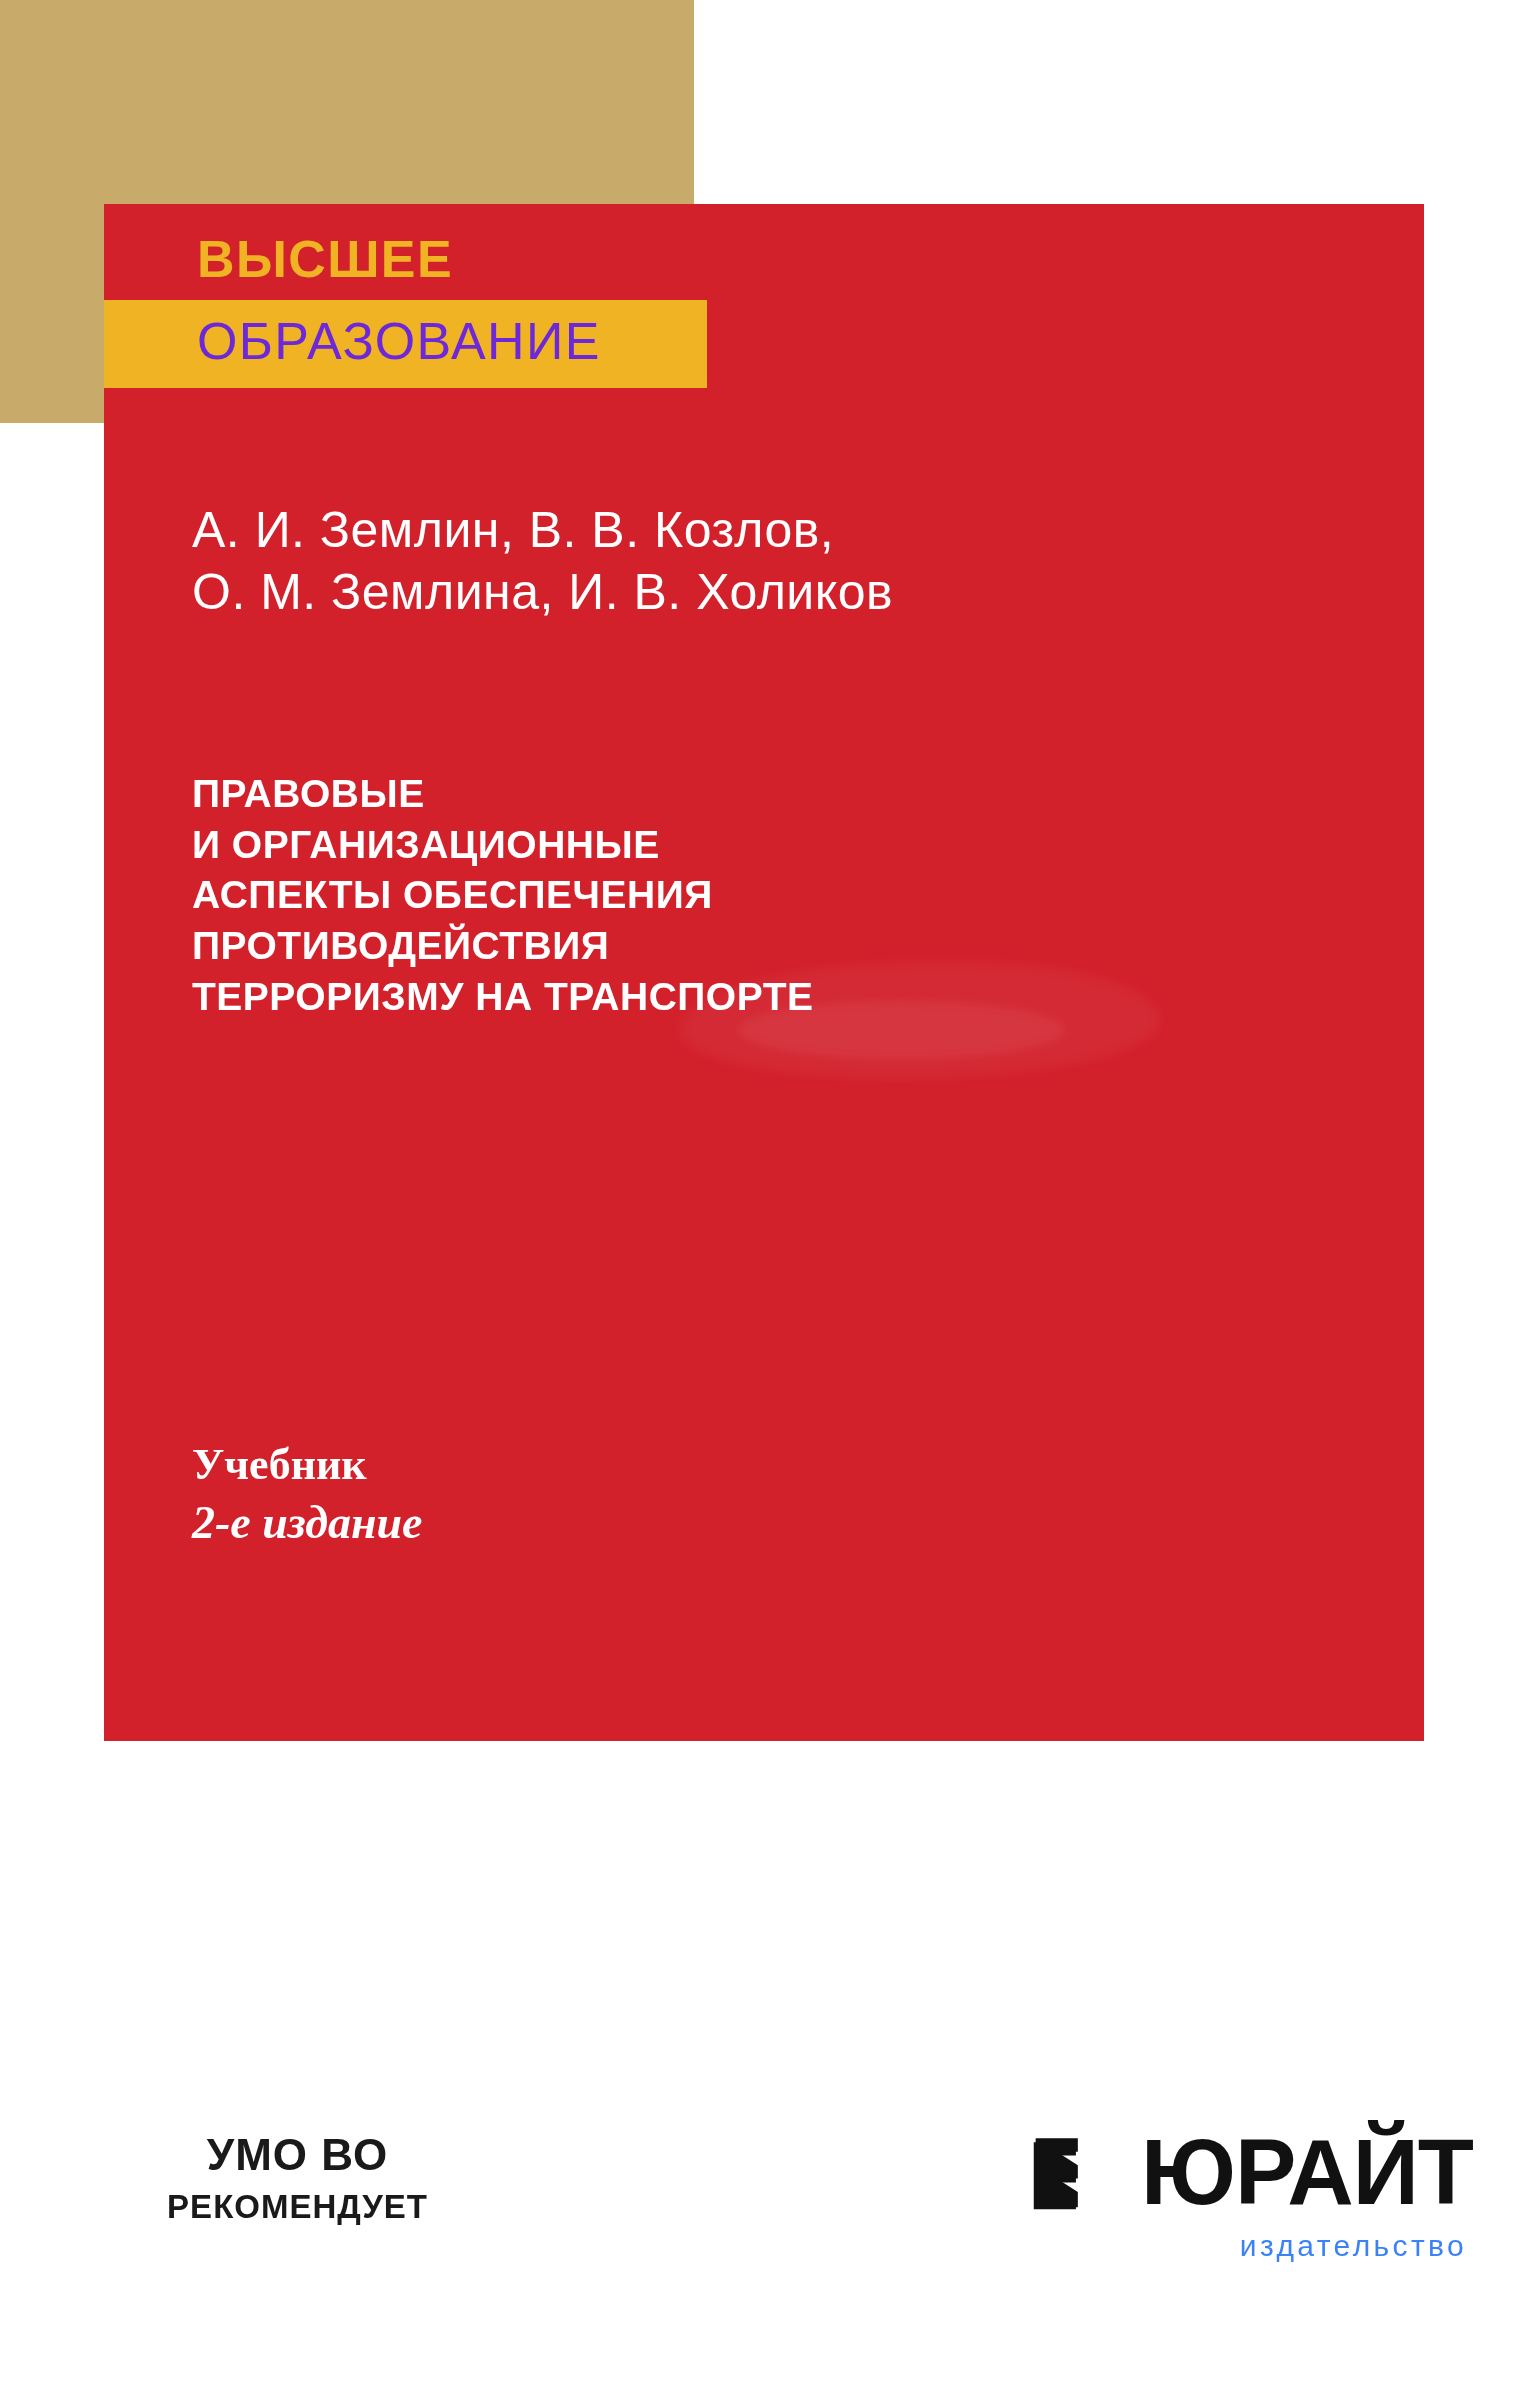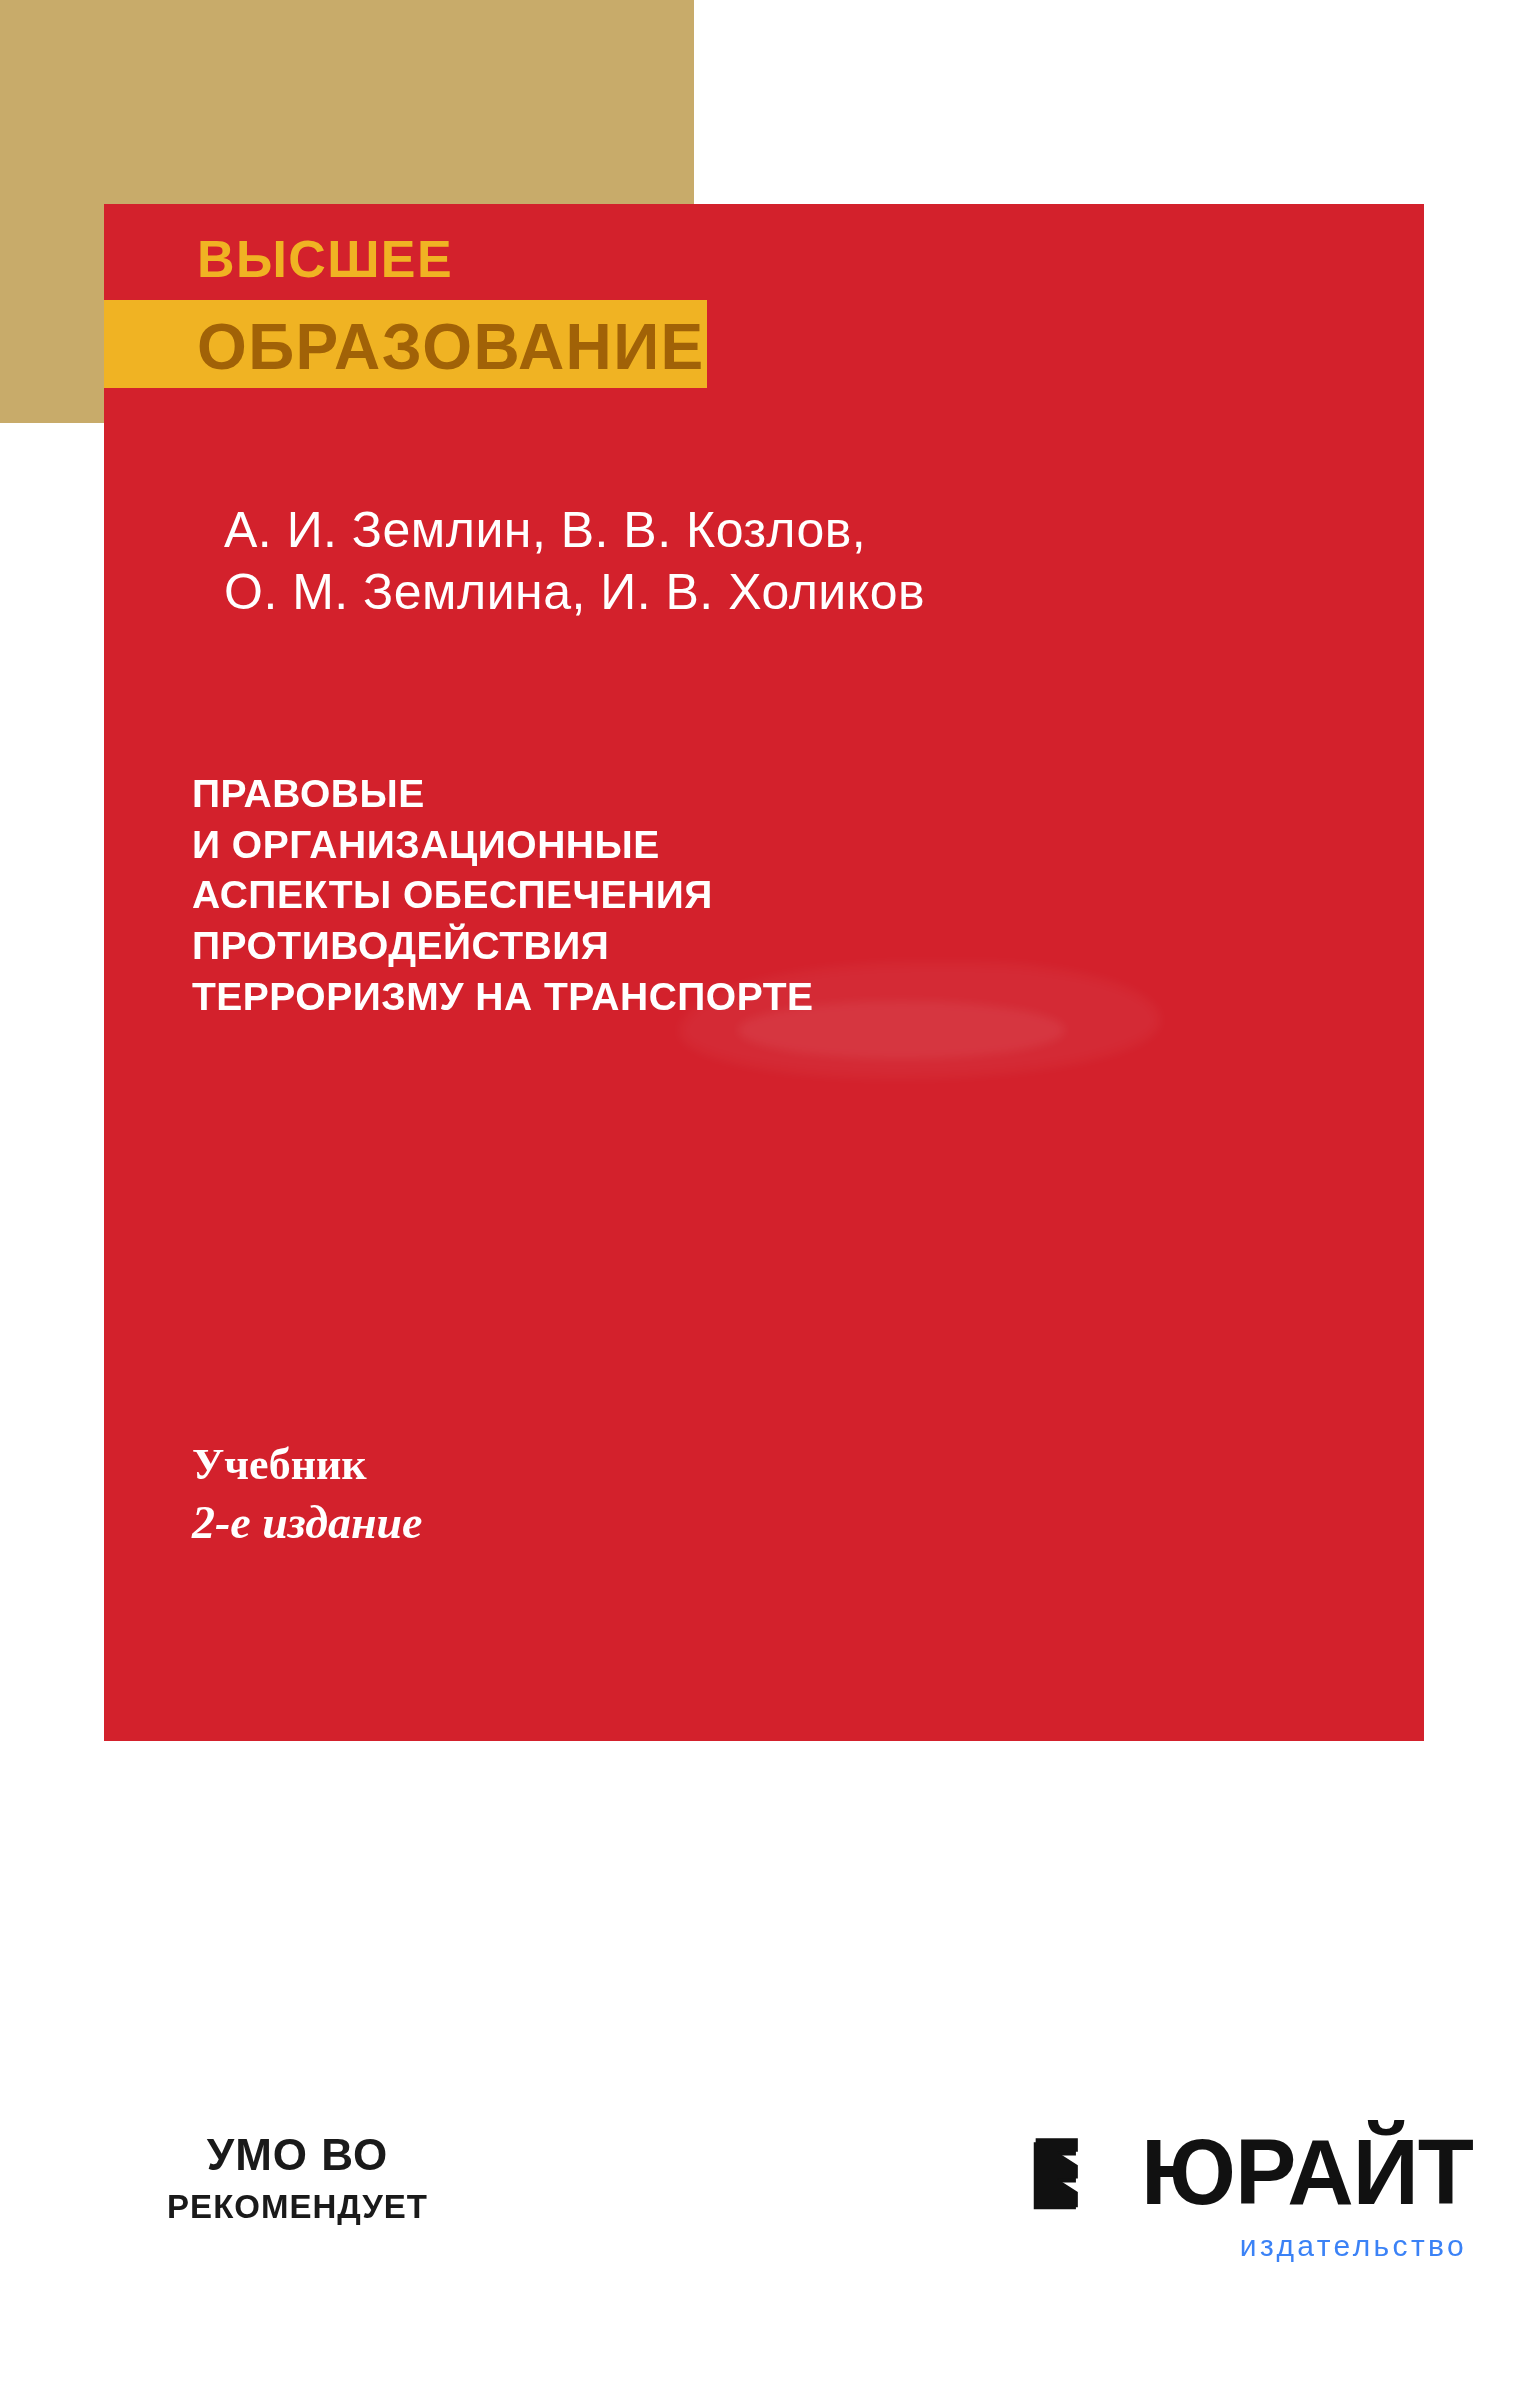--- a/index.html
+++ b/index.html
@@ -77,40 +77,40 @@
     left: 104px;
     top: 300px;
     width: 603px;
     height: 88px;
     background: #f0b323;
   }
   .series-line2 {
     position: absolute;
     left: 197px;
     top: 315px;
-    color: #a16207;
-    font-size: 64px;
-    font-weight: bold;
+    color: #6d28d9;
+    font-size: 52px;
+    font-weight: normal;
     letter-spacing: 1.4px;
     line-height: 1;
   }
 
   
   .authors {
     position: absolute;
     left: 192px;
     top: 500px;
     width: 1134px;
     color: #ffffff;
     font-size: 50px;
     font-weight: normal;
     line-height: 1.23;
     letter-spacing: 0.5px;
   }
-  .authors div { white-space: nowrap; margin-left: 32px; }
+  .authors div { white-space: nowrap; }
 
   
   .title {
     position: absolute;
     left: 192px;
     top: 769px;
     width: 1182px;
     color: #ffffff;
     font-size: 39px;
     font-weight: bold;

